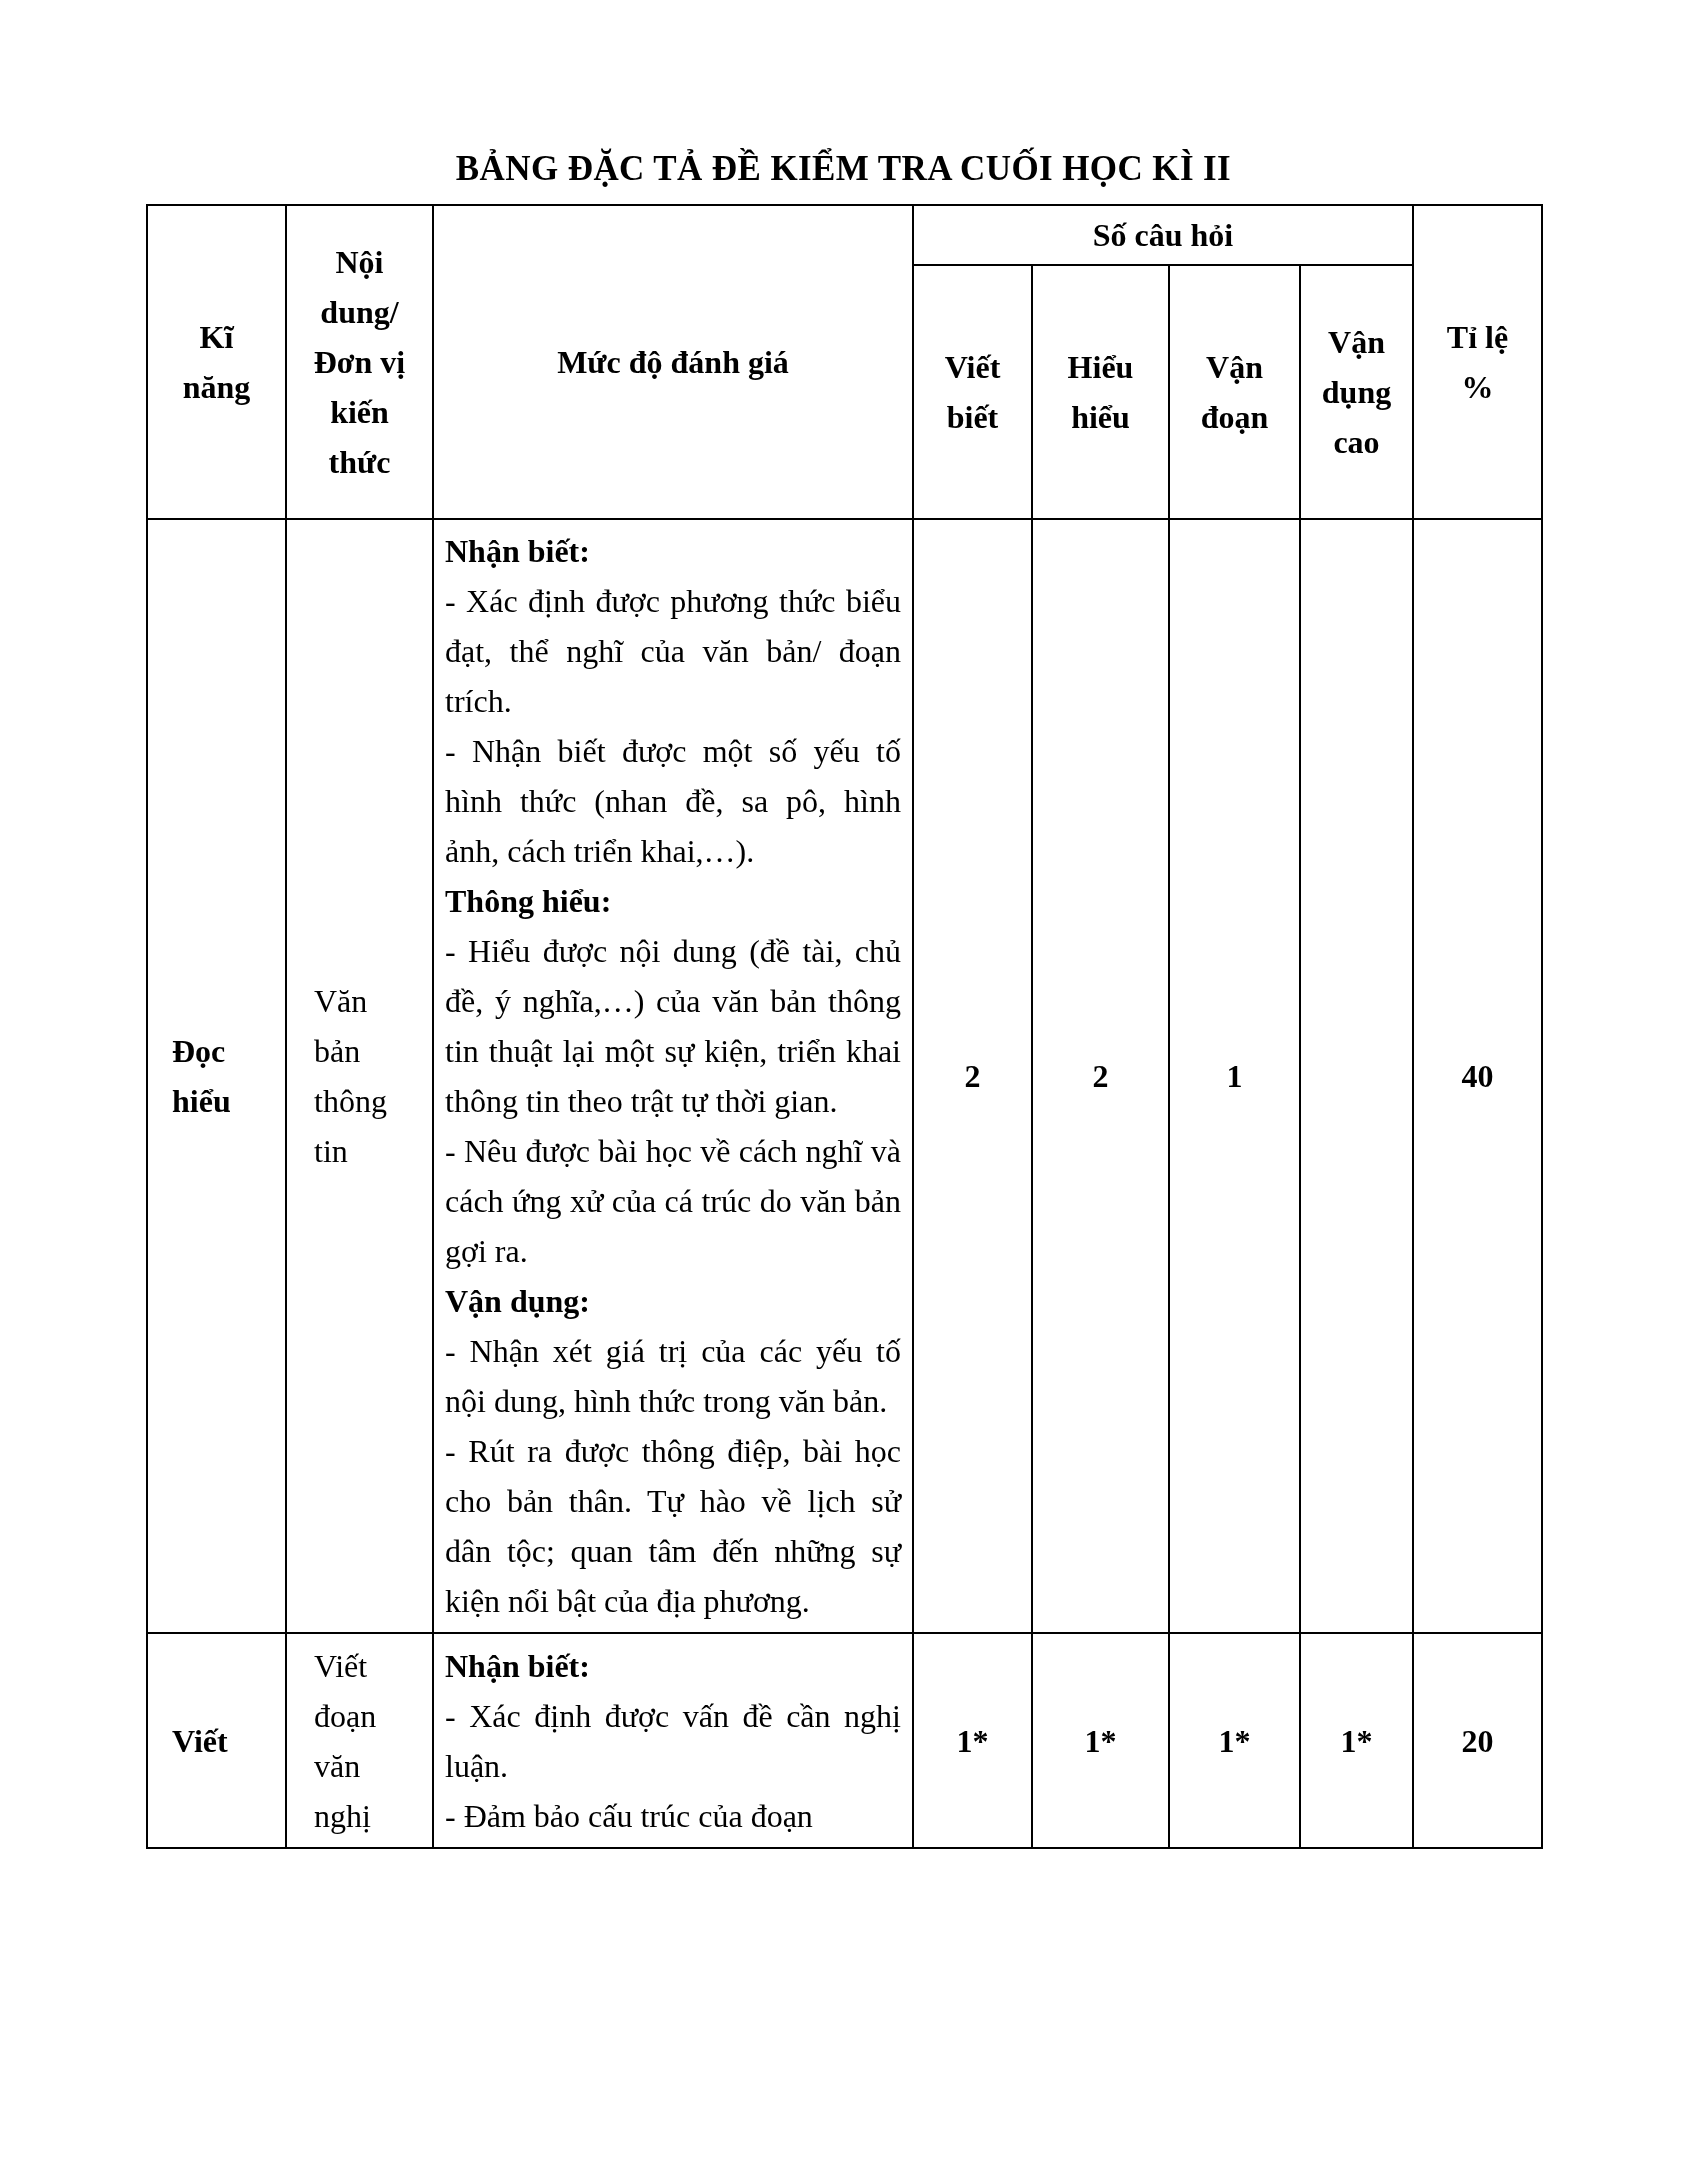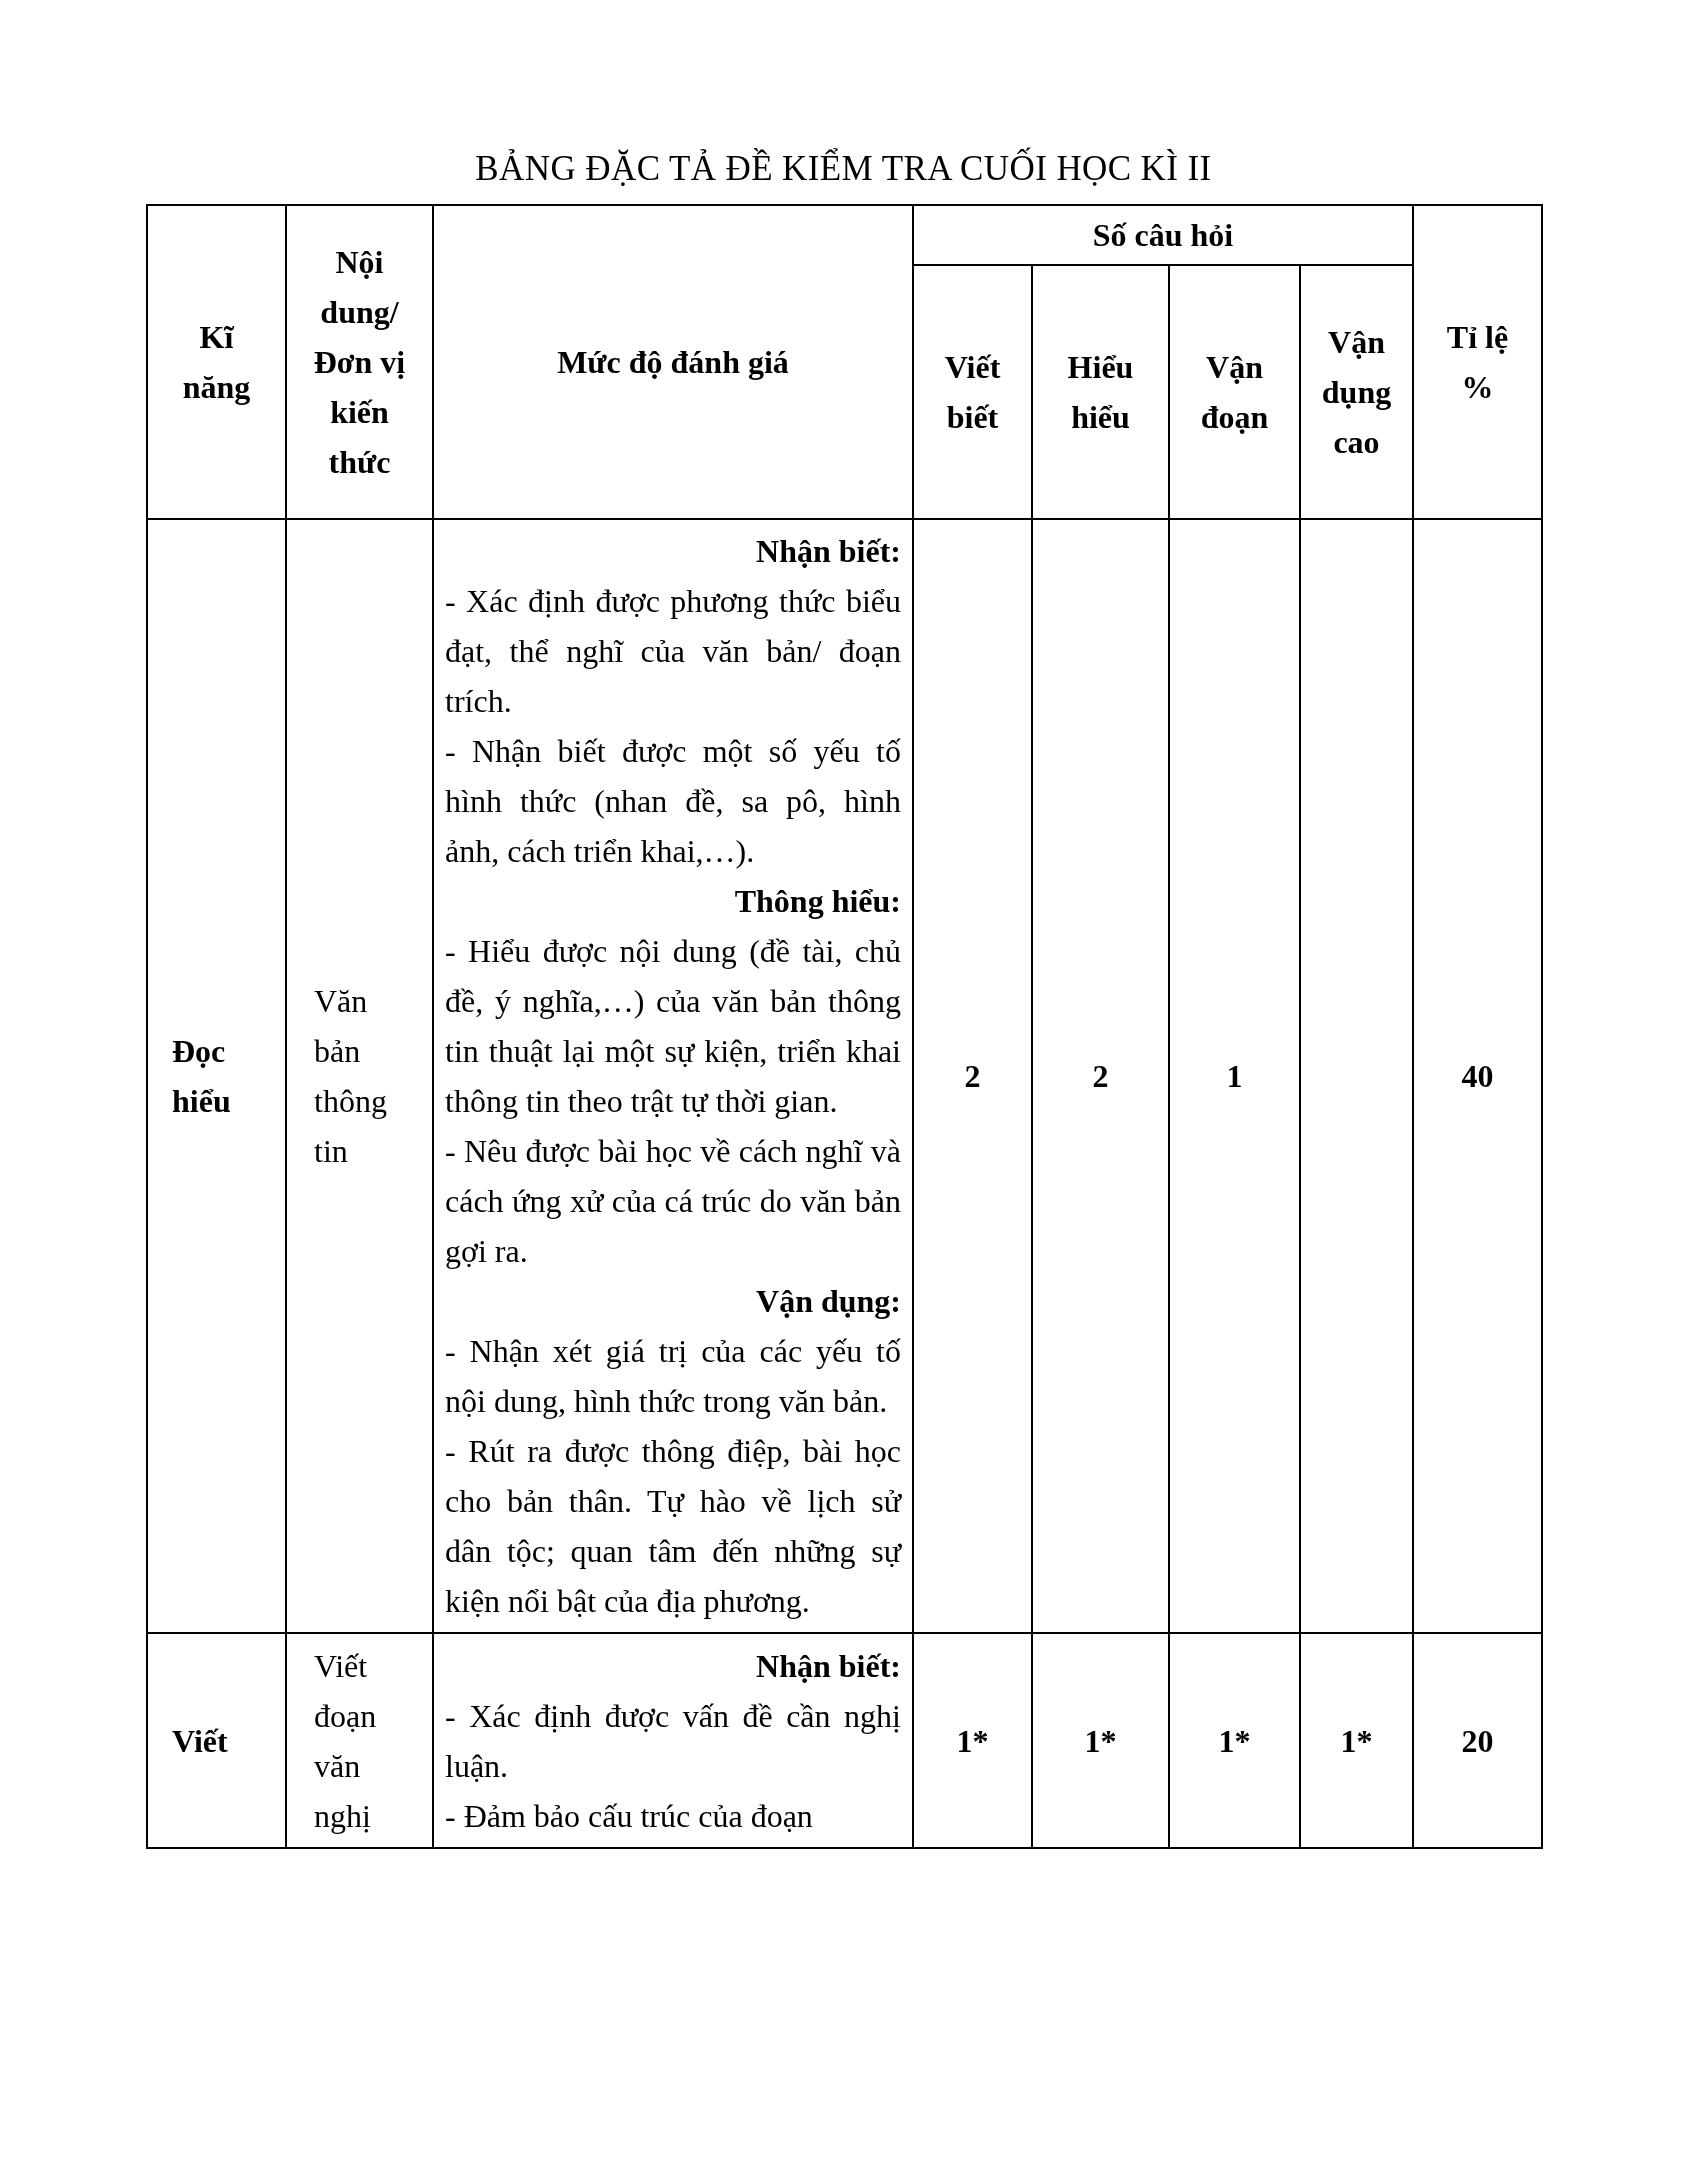--- a/index.html
+++ b/index.html
@@ -14,21 +14,21 @@
   .page {
     position: relative;
     width: 1687px;
     height: 2183px;
     background: #fff;
     padding: 147px 146px 0 146px;
     overflow: hidden;
   }
   .title {
     text-align: center;
-    font-weight: normal;
+    font-weight: bold;
     font-size: 35px;
     line-height: 44px;
     margin-bottom: 12.7px;
     letter-spacing: 0.4px;
   }
   table.spec-table {
     table-layout: fixed;
     border-collapse: collapse;
     width: 1395px;
     font-size: 32px;
@@ -63,21 +63,21 @@
     vertical-align: top;
     padding: 6.4px 11px;
   }
   td.num {
     font-weight: bold;
     text-align: center;
     vertical-align: top;
     padding: 6.4px 4.8px;
   }
   .para { text-align: justify; }
-  .para.b { font-weight: bold; text-align: right; }
+  .para.b { font-weight: bold; text-align: left; }
 </style>
 </head>
 <body>
 
 <div class="page">
 
   <div class="title">BẢNG ĐẶC TẢ ĐỀ KIỂM TRA CUỐI HỌC KÌ II</div>
 
   <table class="spec-table">
     <colgroup>

